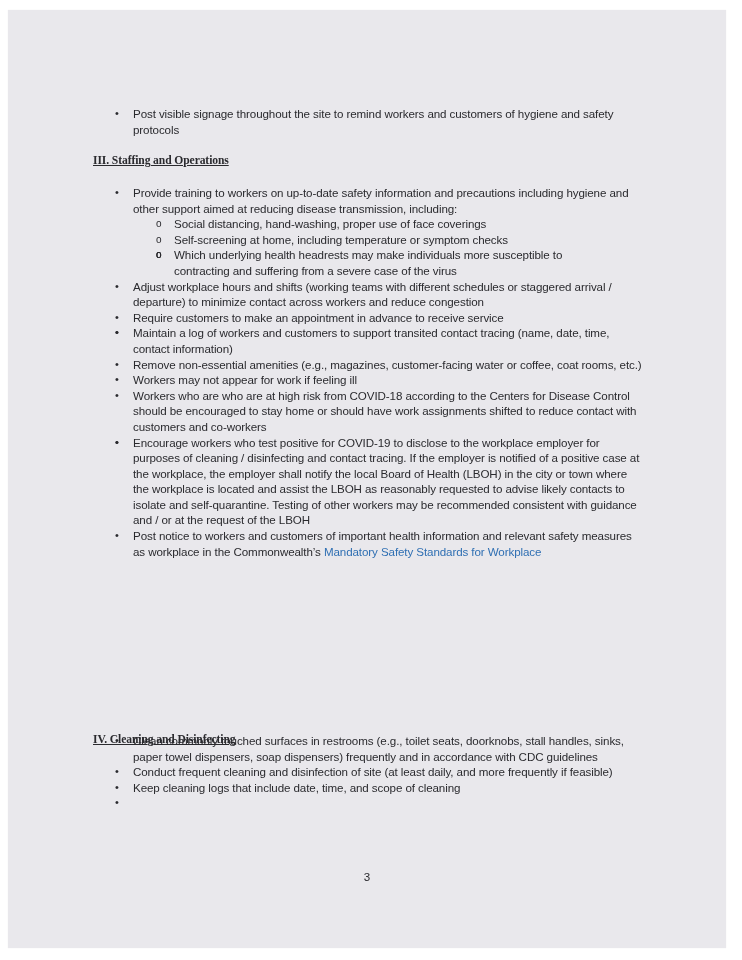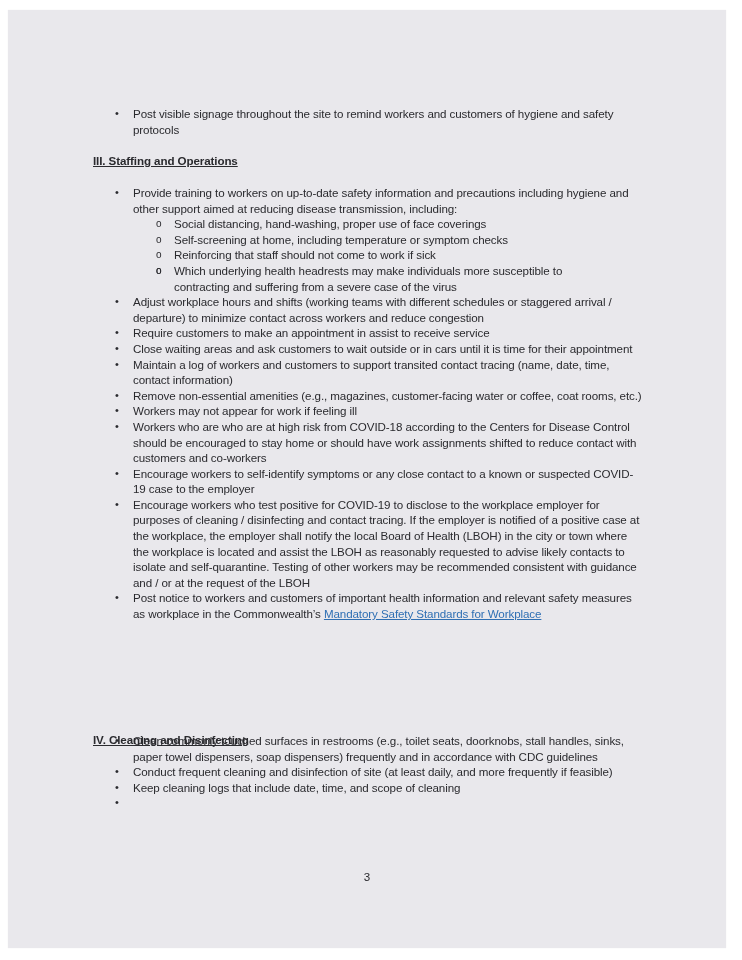--- a/index.html
+++ b/index.html
@@ -61,29 +61,29 @@
       top: 0;
       font-size: 10px;
     }
     .heading {
       position: absolute;
       left: 85px;
       font-weight: bold;
       text-decoration: underline;
       font-size: 11.6px;
       color: #2a2a2e;
+      font-family: Liberation Serif, serif;
     }
     .block {
       position: absolute;
       left: 0;
       width: 100%;
     }
     a.link {
       color: #2f6fb3;
-      text-decoration: underline;
     }
     .page-number {
       position: absolute;
       left: 0;
       width: 100%;
       text-align: center;
       top: 859px;
       font-size: 11.6px;
       color: #2a2a2e;
     }
@@ -114,62 +114,59 @@
             <li>
               <span class="circle">o</span>
               <span>Social distancing, hand-washing, proper use of face coverings</span>
             </li>
             <li>
               <span class="circle">o</span>
               <span>Self-screening at home, including temperature or symptom checks</span>
             </li>
             <li>
               <span class="circle">o</span>
-              <span>Reinforcing that staff should not come to work if sick</span>
             </li>
             <li>
               <span class="circle">o</span>
             </li>
             <li style="padding-right:40px;">
               <span class="circle">o</span>
               <span>Which underlying health headrests may make individuals more susceptible to contracting and suffering from a severe case of the virus</span>
             </li>
           </ul>
         </li>
         <li>
           <span class="bullet">•</span>
           <span>Adjust workplace hours and shifts (working teams with different schedules or staggered arrival / departure) to minimize contact across workers and reduce congestion</span>
         </li>
         <li>
           <span class="bullet">•</span>
-          <span>Require customers to make an appointment in assist to receive service</span>
-        </li>
-        <li>
-          <span class="bullet">•</span>
-          <span>Close waiting areas and ask customers to wait outside or in cars until it is time for their appointment</span>
+          <span>Require customers to make an appointment in advance to receive service</span>
+        </li>
+        <li>
+          <span class="bullet">•</span>
         </li>
         <li>
           <span class="bullet">•</span>
           <span>Maintain a log of workers and customers to support transited contact tracing (name, date, time, contact information)</span>
         </li>
         <li>
           <span class="bullet">•</span>
           <span>Remove non-essential amenities (e.g., magazines, customer-facing water or coffee, coat rooms, etc.)</span>
         </li>
         <li>
           <span class="bullet">•</span>
           <span>Workers may not appear for work if feeling ill</span>
         </li>
         <li>
           <span class="bullet">•</span>
           <span>Workers who are who are at high risk from COVID-18 according to the Centers for Disease Control should be encouraged to stay home or should have work assignments shifted to reduce contact with customers and co-workers</span>
         </li>
         <li>
           <span class="bullet">•</span>
-          <span>Encourage workers to self-identify symptoms or any close contact to a known or suspected COVID-19 case to the employer</span>
         </li>
         <li>
           <span class="bullet">•</span>
           <span>Encourage workers who test positive for COVID-19 to disclose to the workplace employer for purposes of cleaning / disinfecting and contact tracing. If the employer is notified of a positive case at the workplace, the employer shall notify the local Board of Health (LBOH) in the city or town where the workplace is located and assist the LBOH as reasonably requested to advise likely contacts to isolate and self-quarantine. Testing of other workers may be recommended consistent with guidance and / or at the request of the LBOH</span>
         </li>
         <li>
           <span class="bullet">•</span>
           <span>Post notice to workers and customers of important health information and relevant safety measures as workplace in the Commonwealth’s </span><a class="link">Mandatory Safety Standards for Workplace</a>
         </li>
       </ul>

